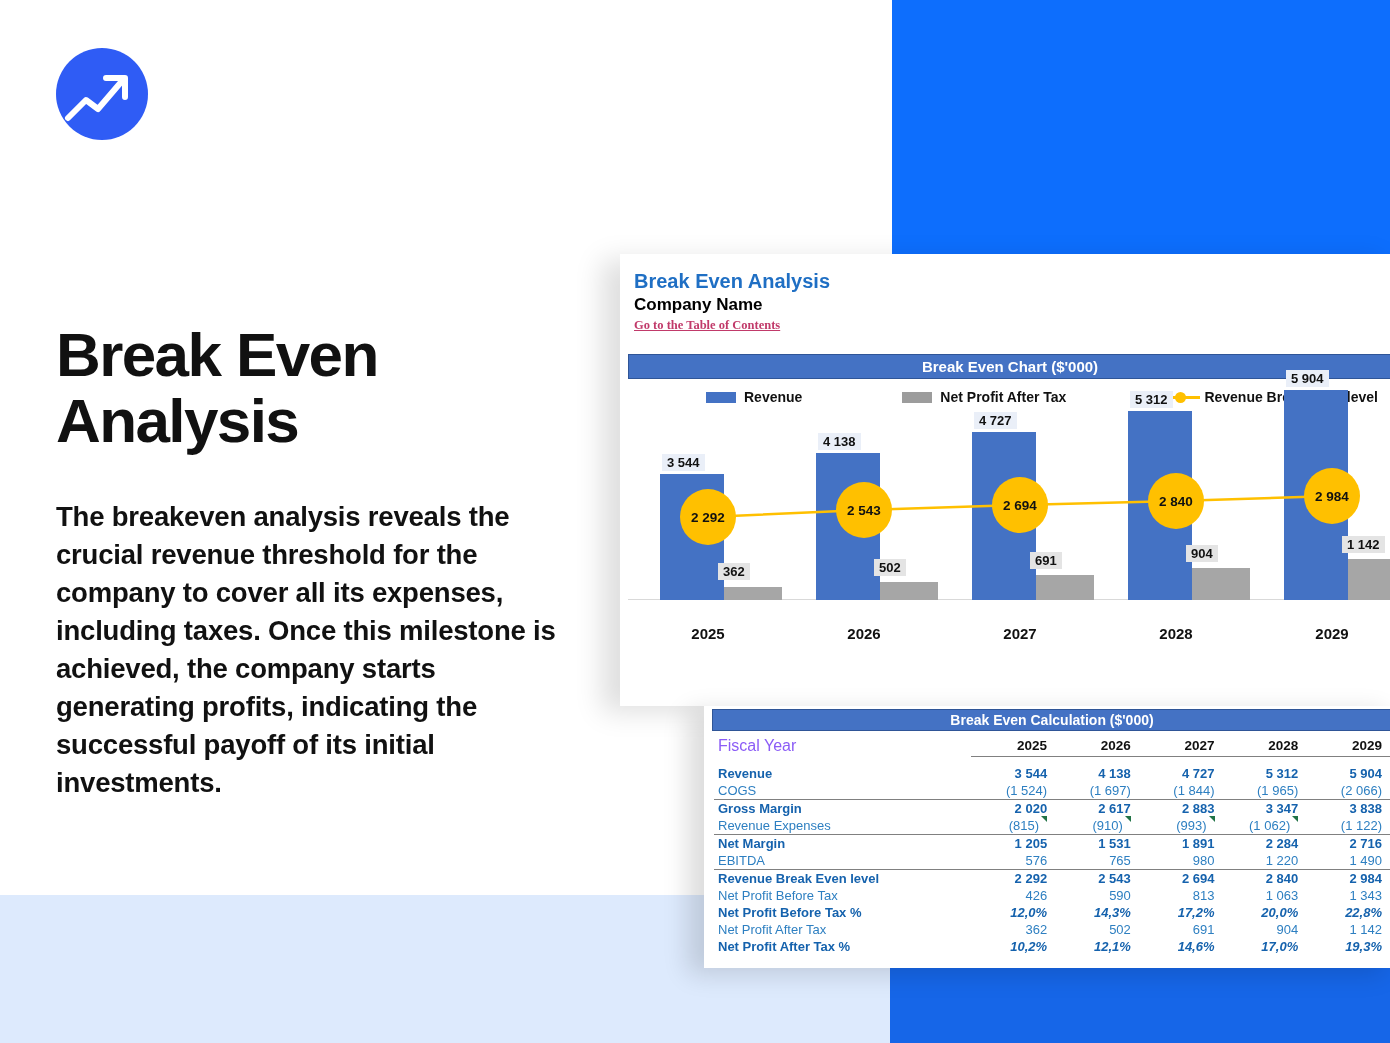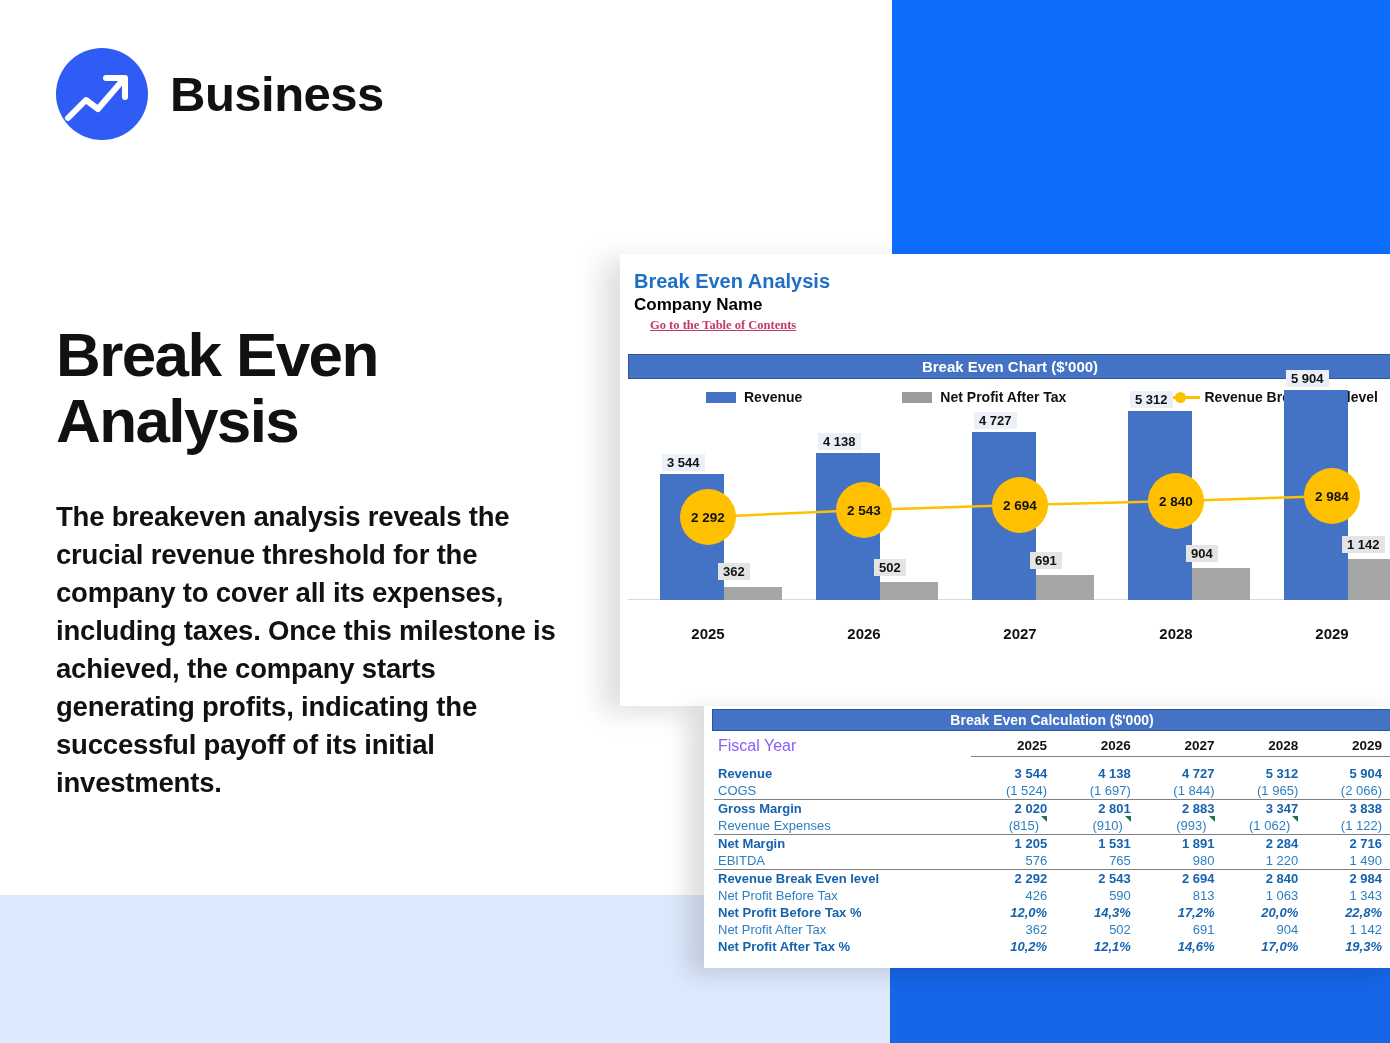--- a/index.html
+++ b/index.html
@@ -68,21 +68,20 @@
   }
   .sheet-company{
     position:absolute; left:14px; top:41px;
     font-size:17px; font-weight:bold; color:#000000;
   }
   .sheet-link{
     position:absolute; left:14px; top:64px;
     font-size:12.5px; font-weight:bold; color:#c13a6a;
     text-decoration:underline; font-family:"Liberation Serif", serif;
     cursor:pointer;
-    margin-left:16px;
   }
   .chart-header{
     position:absolute; left:8px; top:100px; width:764px; height:25px;
     background:#4472c4; color:#ffffff; font-size:15px; font-weight:bold;
     display:flex; align-items:center; justify-content:center;
     border:1px solid #2f5597;
   }
   .chart-legend{
     position:absolute; left:8px; top:130px; width:764px; height:26px;
     display:flex; align-items:center;
@@ -181,21 +180,20 @@
 <div class="bg-blue-bottom"></div>
 
 <div class="logo">
   <div class="logo-mark">
     <svg width="92" height="92" viewBox="0 0 92 92">
       <path d="M12 70 L30 52 L42 61 L66 33" fill="none" stroke="#ffffff" stroke-width="6" stroke-linecap="round" stroke-linejoin="round"></path>
       <path d="M50 30 L69 30 L69 49" fill="none" stroke="#ffffff" stroke-width="6" stroke-linecap="round" stroke-linejoin="round"></path>
     </svg>
   </div>
   <div class="logo-text">
-    <div class="logo-line1">Business</div>
   </div>
 </div>
 
 <div class="headline">Break Even Analysis</div>
 <div class="body-copy">The breakeven analysis reveals the crucial revenue threshold for the company to cover all its expenses, including taxes. Once this milestone is achieved, the company starts generating profits, indicating the successful payoff of its initial investments.</div>
 
 <div class="chart-panel">
   <div class="sheet-title">Break Even Analysis</div>
   <div class="sheet-company">Company Name</div>
   <div class="sheet-link">Go to the Table of Contents</div>
@@ -304,21 +302,21 @@
         <td class="num">(1 524)</td>
         <td class="num">(1 697)</td>
         <td class="num">(1 844)</td>
         <td class="num">(1 965)</td>
         <td class="num">(2 066)</td>
       </tr>
 
       <tr class="r-bold topline">
         <td class="lbl-col">Gross Margin</td>
         <td class="num">2 020</td>
-        <td class="num">2 801</td>
+        <td class="num">2 617</td>
         <td class="num">2 883</td>
         <td class="num">3 347</td>
         <td class="num">3 838</td>
       </tr>
 
       <tr class="r-sub">
         <td class="lbl-col">Revenue Expenses</td>
         <td class="num"><span>(815)</span><span class="tri"></span></td>
         <td class="num"><span>(910)</span><span class="tri"></span></td>
         <td class="num"><span>(993)</span><span class="tri"></span></td>

